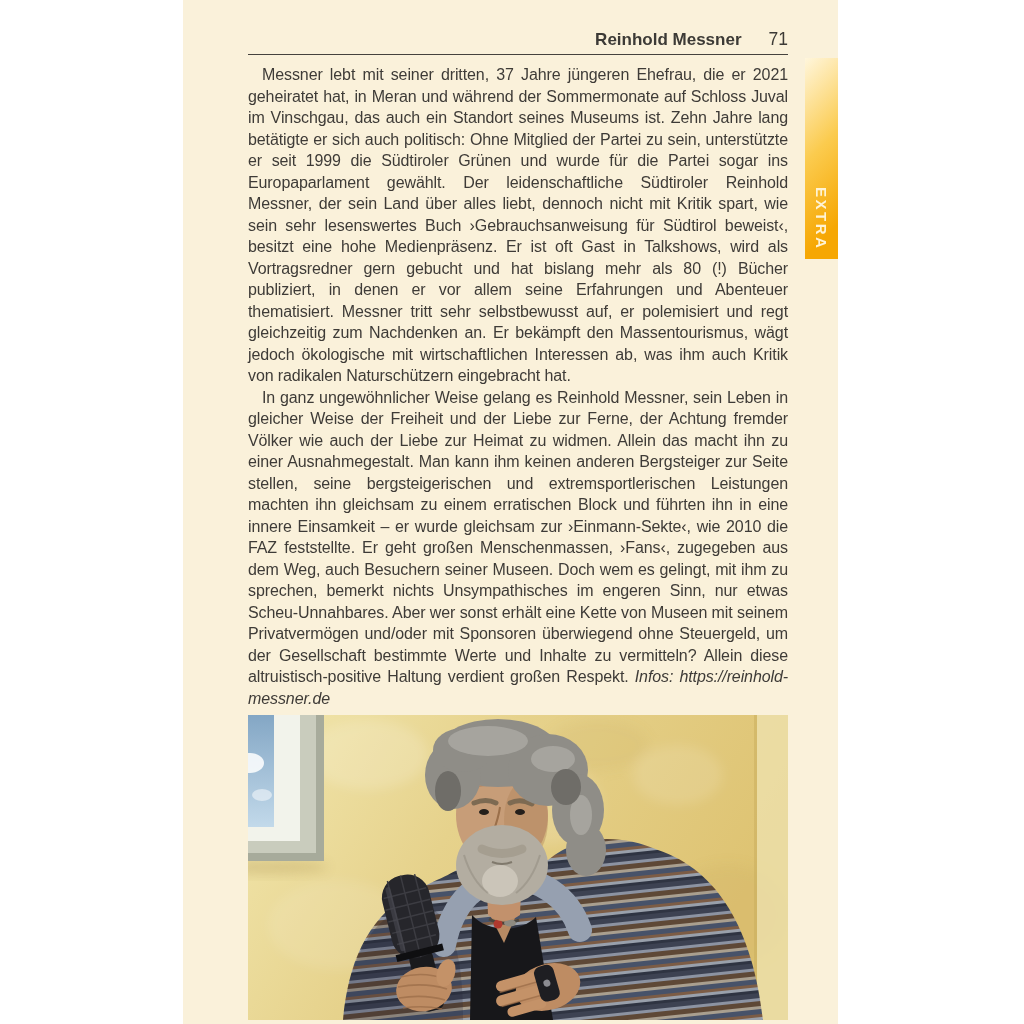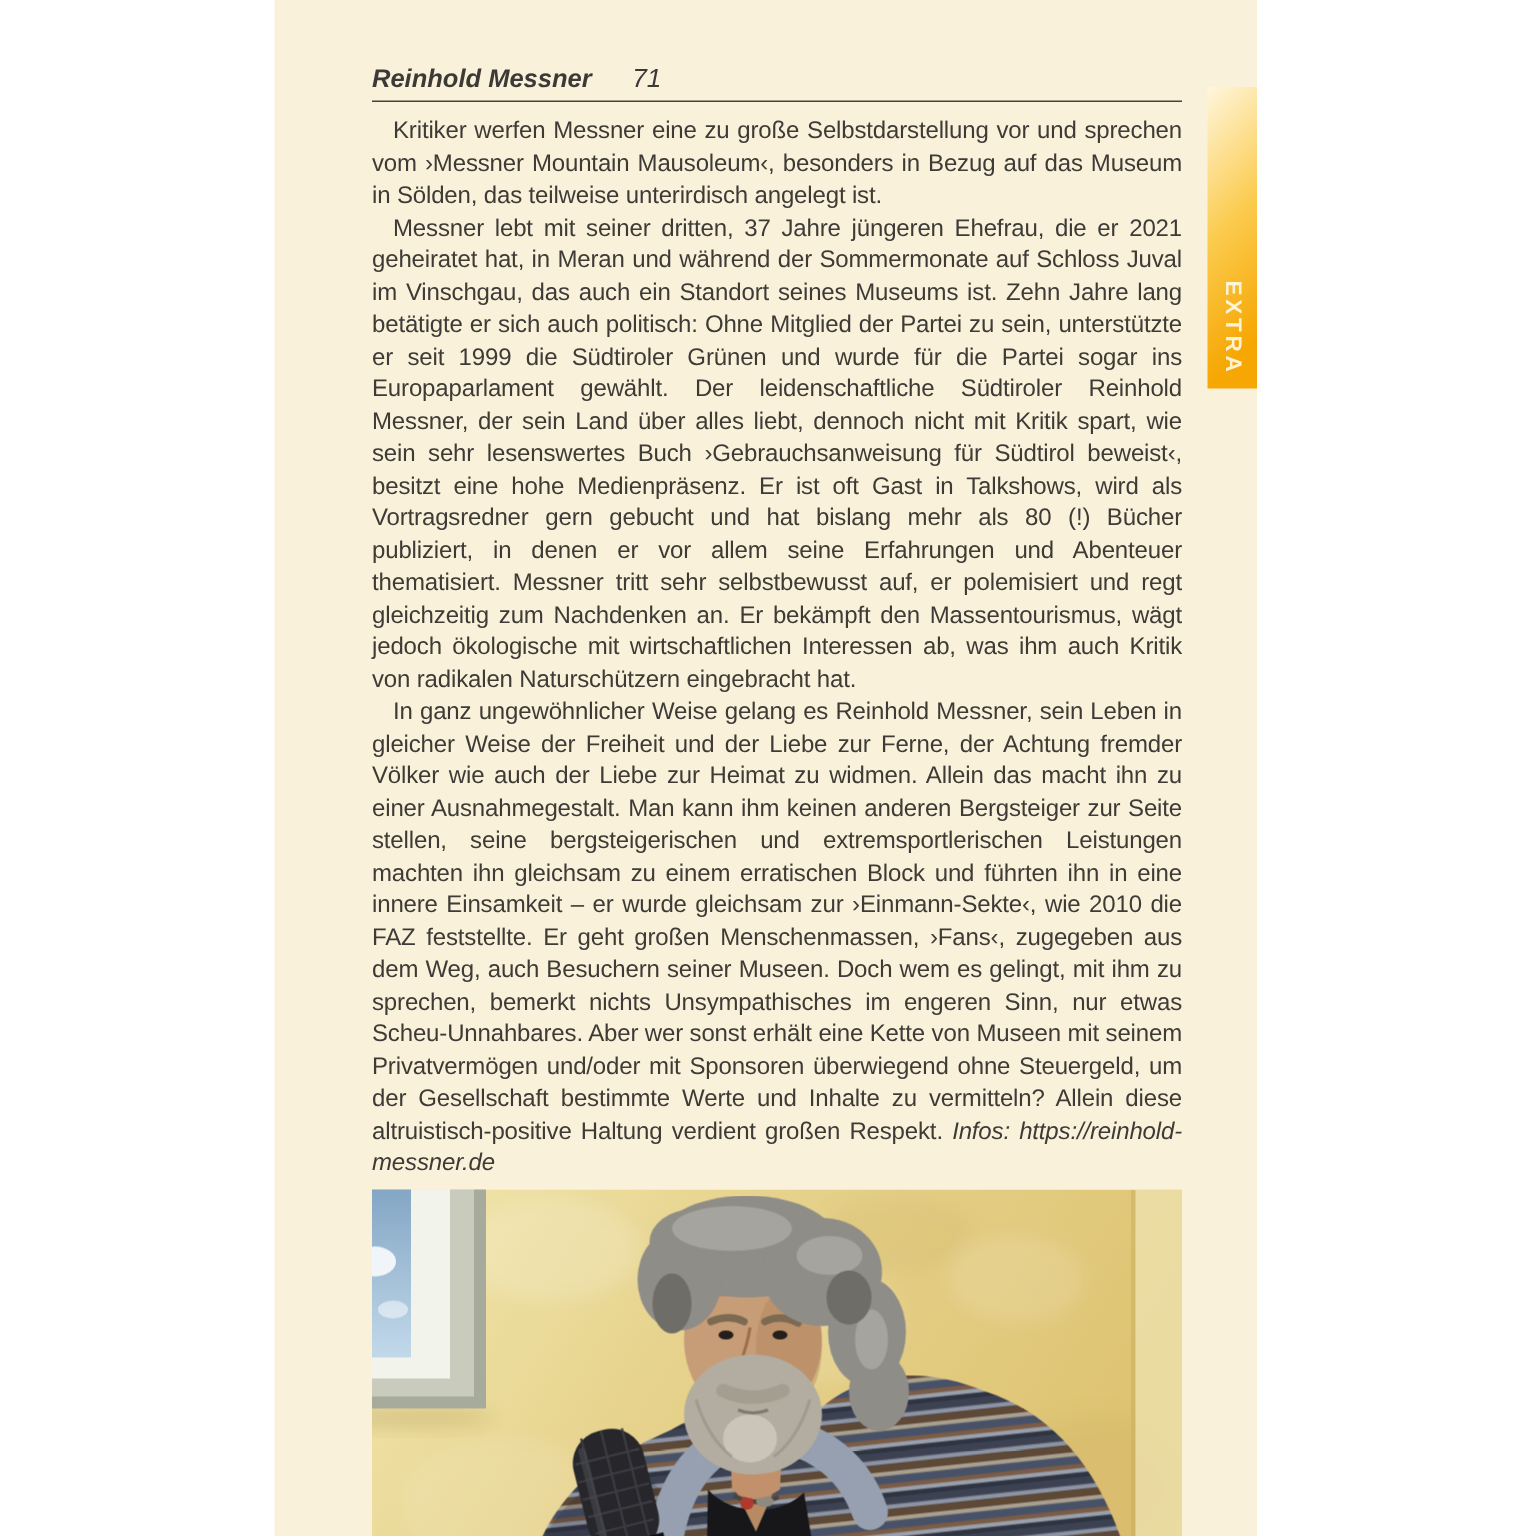--- a/index.html
+++ b/index.html
@@ -17,22 +17,22 @@
     display:flex;align-items:flex-end;justify-content:center;
   }
   .extra-tab span{
     writing-mode:vertical-rl;
     font-weight:bold;font-size:15px;letter-spacing:2.5px;
     color:rgba(255,248,228,0.92);
     padding-bottom:9px;
   }
   .content{position:absolute;left:65px;top:0;width:540px;}
   .page-header{
-    margin-top:42px;display:flex;justify-content:flex-start;align-items:baseline;
-    gap:27px;border-bottom:1.5px solid #45423D;padding-bottom:4px;font-style:italic;
+    margin-top:29px;display:flex;justify-content:flex-end;align-items:baseline;
+    gap:27px;border-bottom:1.5px solid #45423D;padding-bottom:4px;
   }
   .page-header .title{font-weight:bold;font-size:17px;color:#3C3A36;}
   .page-header .pagenum{font-size:17.5px;color:#3C3A36;}
   .bodytext{
     margin-top:9px;font-size:16px;line-height:21.5px;color:#3E3B37;
     text-align:justify;letter-spacing:-0.1px;
     -webkit-hyphens:auto;hyphens:auto;
   }
   .bodytext p{margin:0;text-indent:14px;}
   .bodytext .it{font-style:italic;}
@@ -49,21 +49,20 @@
   </div>
 
   <div class="content">
 
     <div class="page-header">
       <span class="title">Reinhold Messner</span>
       <span class="pagenum">71</span>
     </div>
 
     <div class="bodytext">
-      <p>Kritiker werfen Messner eine zu große Selbstdarstellung vor und sprechen vom ›Messner Mountain Mausoleum‹, besonders in Bezug auf das Museum in Sölden, das teilweise unterirdisch angelegt ist.</p>
       <p>Messner lebt mit seiner dritten, 37 Jahre jüngeren Ehefrau, die er 2021 geheiratet hat, in Meran und während der Sommermonate auf Schloss Juval im Vinschgau, das auch ein Standort seines Museums ist. Zehn Jahre lang betätigte er sich auch politisch: Ohne Mitglied der Partei zu sein, unterstützte er seit 1999 die Südtiroler Grünen und wurde für die Partei sogar ins Europaparlament gewählt. Der leidenschaftliche Südtiroler Reinhold Messner, der sein Land über alles liebt, dennoch nicht mit Kritik spart, wie sein sehr lesenswertes Buch ›Gebrauchsanweisung für Südtirol beweist‹, besitzt eine hohe Medienpräsenz. Er ist oft Gast in Talkshows, wird als Vortragsredner gern gebucht und hat bislang mehr als 80 (!) Bücher publiziert, in denen er vor allem seine Erfahrungen und Abenteuer thematisiert. Messner tritt sehr selbstbewusst auf, er polemisiert und regt gleichzeitig zum Nachdenken an. Er bekämpft den Massentourismus, wägt jedoch ökologische mit wirtschaftlichen Interessen ab, was ihm auch Kritik von radikalen Naturschützern eingebracht hat.</p>
       <p><span>In ganz ungewöhnlicher Weise gelang es Reinhold Messner, sein Leben in gleicher Weise der Freiheit und der Liebe zur Ferne, der Achtung fremder Völker wie auch der Liebe zur Heimat zu widmen. Allein das macht ihn zu einer Ausnahmegestalt. Man kann ihm keinen anderen Bergsteiger zur Seite stellen, seine bergsteigerischen und extremsportlerischen Leistungen machten ihn gleichsam zu einem erratischen Block und führten ihn in eine innere Einsamkeit – er wurde gleichsam zur ›Einmann-Sekte‹, wie 2010 die FAZ feststellte. Er geht großen Menschenmassen, ›Fans‹, zugegeben aus dem Weg, auch Besuchern seiner Museen. Doch wem es gelingt, mit ihm zu sprechen, bemerkt nichts Unsympathisches im engeren Sinn, nur etwas Scheu-Unnahbares. Aber wer sonst erhält eine Kette von Museen mit seinem Privatvermögen und/oder mit Sponsoren überwiegend ohne Steuergeld, um der Gesellschaft bestimmte Werte und Inhalte zu vermitteln? Allein diese altruistisch-positive Haltung verdient großen Respekt. </span><span class="it">Infos: https://reinhold-messner.de</span></p>
     </div>
 
     <div class="photo-wrap">
       <svg width="540" height="305" viewBox="0 0 540 305" xmlns="http://www.w3.org/2000/svg">
         <defs>
           <linearGradient id="wall" x1="0" y1="0" x2="1" y2="0.35">
             <stop offset="0" stop-color="#F2E7AE"></stop>
             <stop offset="0.45" stop-color="#E6D28C"></stop>

